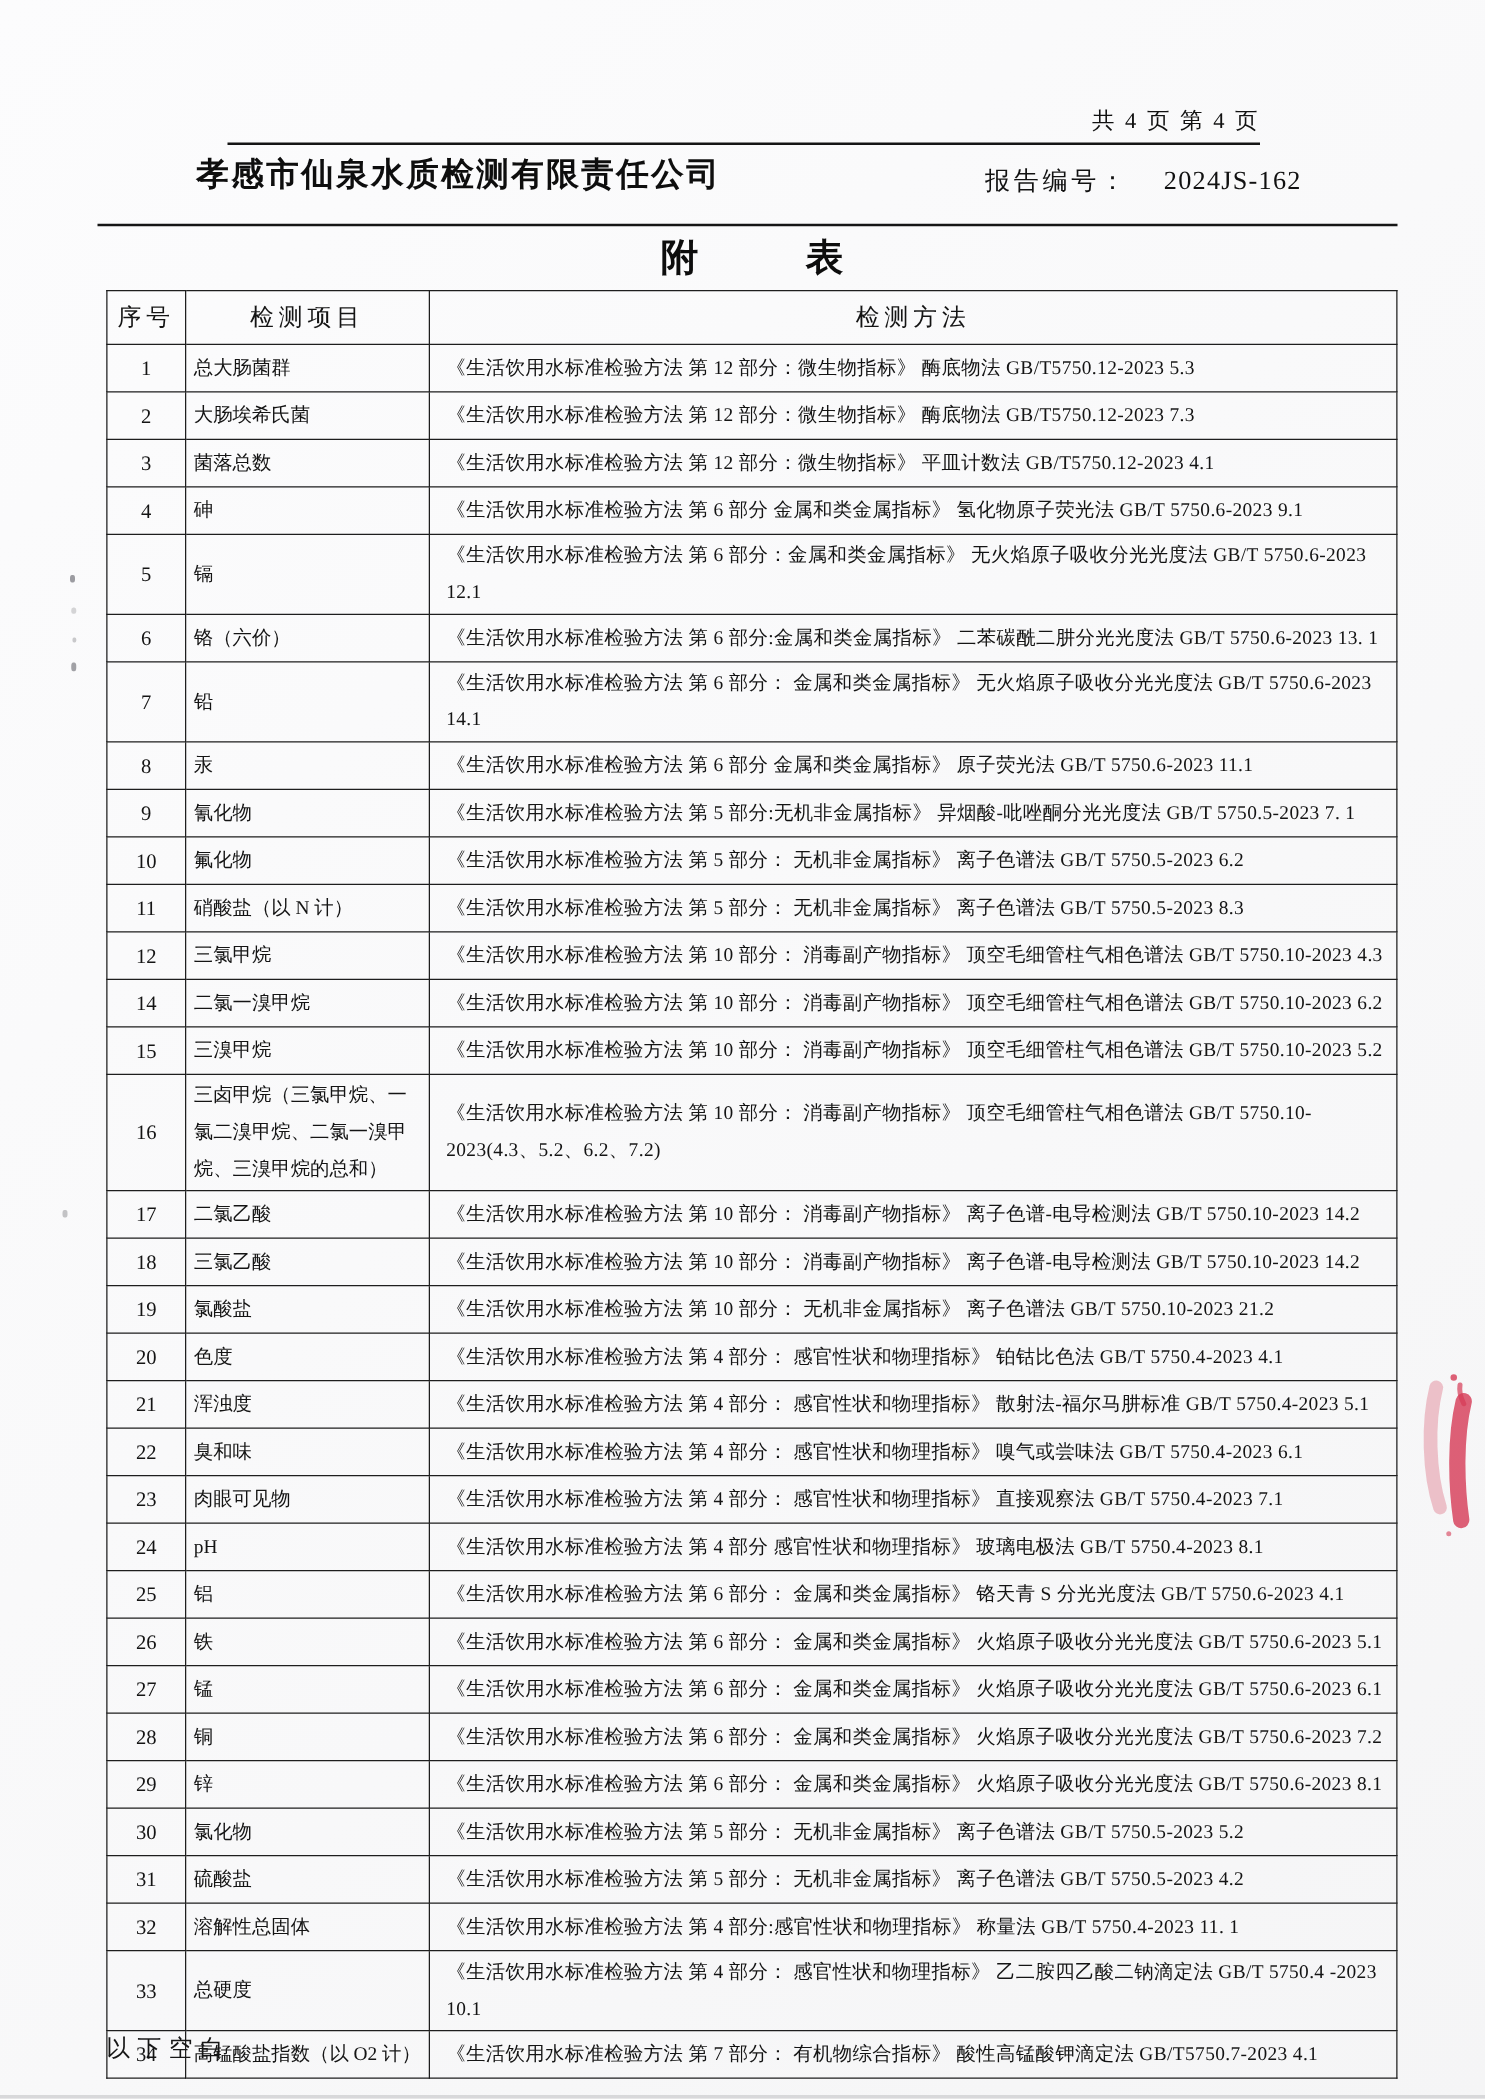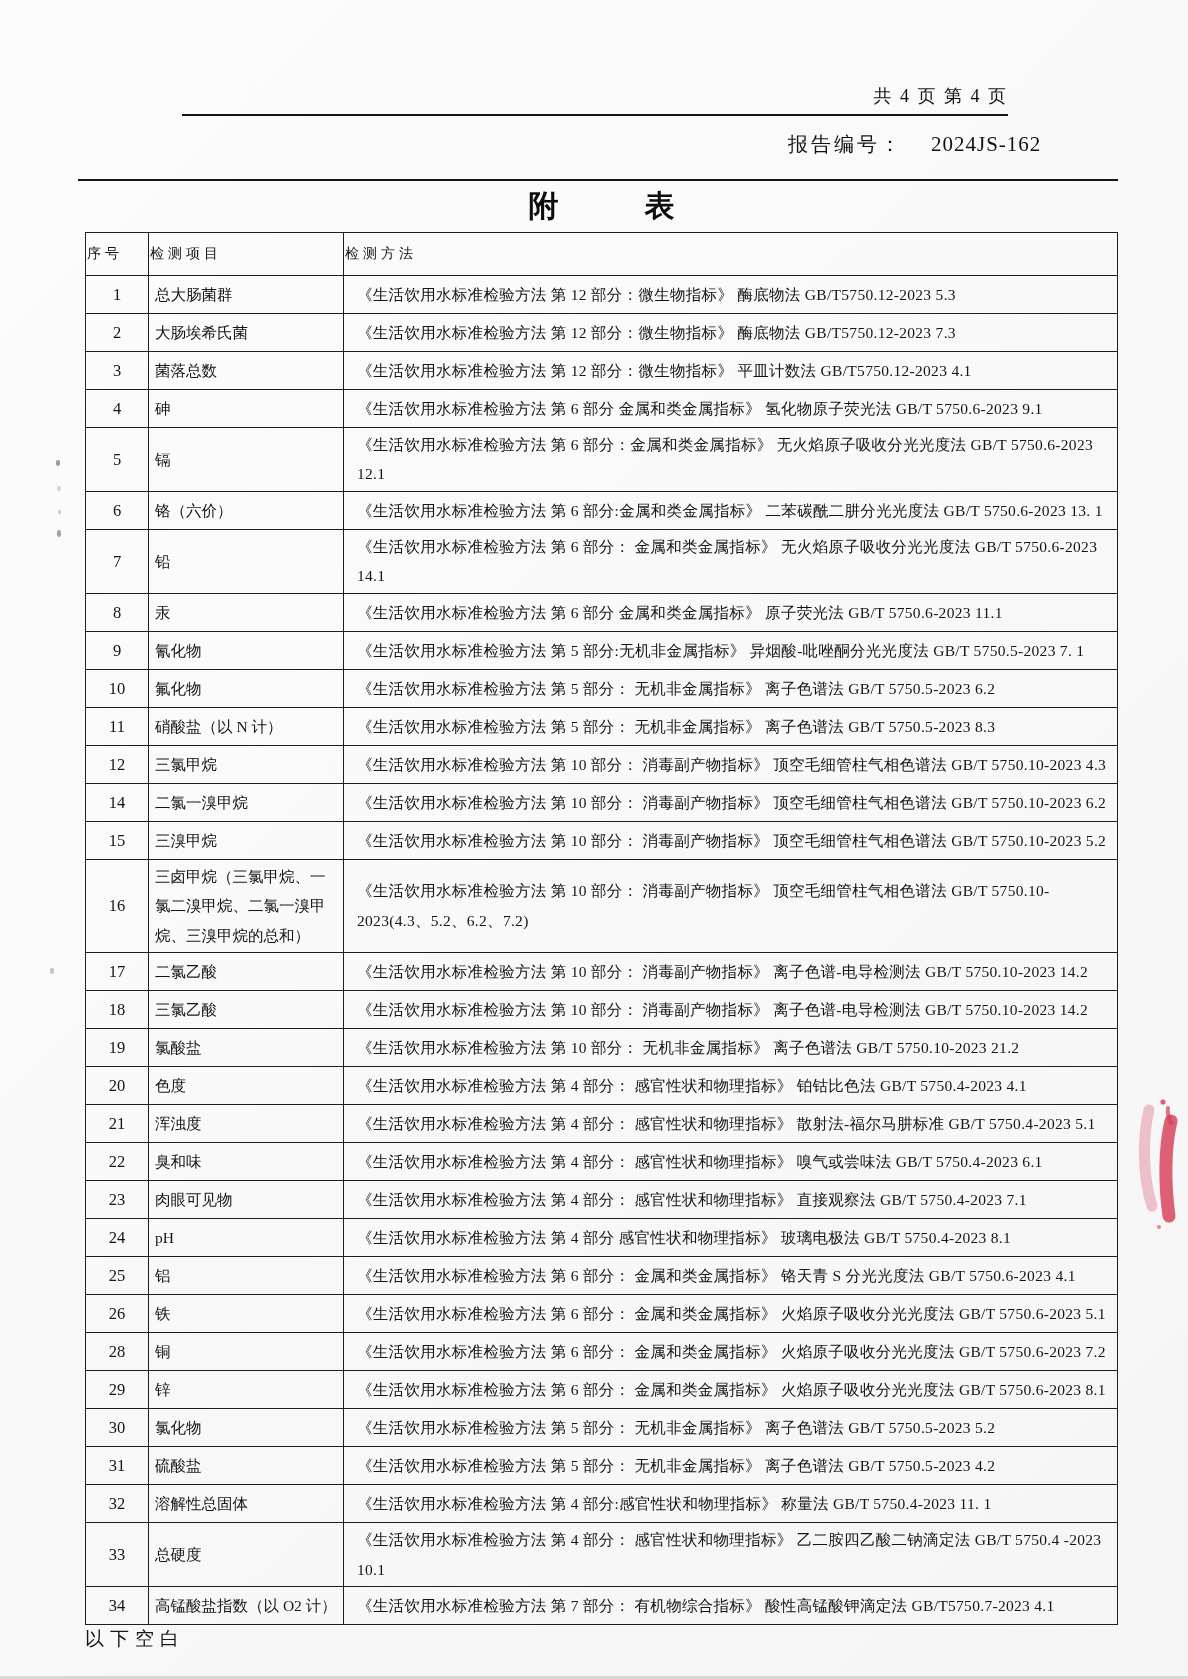--- a/index.html
+++ b/index.html
@@ -38,21 +38,21 @@
     position:absolute;left:85px;top:232px;width:1033px;
     border-collapse:collapse;table-layout:fixed;
     background:transparent;
   }
   .data-table th,.data-table td{
     border:1.6px solid #1e1e1e;
     vertical-align:middle;
     color:#141414;
   }
   .data-table thead th{
-    height:40px;font-size:14px;font-weight:normal;letter-spacing:4px;text-align:left;
+    height:40px;font-size:19px;font-weight:normal;letter-spacing:4px;text-align:center;
   }
   .col-no{width:63px;}
   .col-item{width:195px;}
   .data-table td{height:33px;font-size:15.5px;line-height:1.9;}
   .data-table td.cell-no{text-align:center;font-size:16.5px;letter-spacing:0;}
   .data-table td.cell-item{padding:2px 6px;}
   .data-table td.cell-method{text-align:left;padding:2px 8px 2px 13px;letter-spacing:0.3px;}
 
   .footer-note{
     position:absolute;left:85px;top:1626px;width:1033px;text-align:left;
@@ -70,20 +70,21 @@
 </style>
 </head>
 <body>
 
 <div class="page">
 
   <div class="page-indicator">共 4 页  第 4 页</div>
 
   <div class="rule rule-top"></div>
 
+  <div class="company">孝感市仙泉水质检测有限责任公司</div>
 
   <div class="report-no">
     <span class="label">报告编号：</span><span class="value">2024JS-162</span>
   </div>
 
   <div class="rule rule-bottom"></div>
 
   <div class="doc-title">
     <span>附</span>
     <span>表</span>
@@ -222,20 +223,25 @@
           <td class="cell-no">25</td>
           <td class="cell-item">铝</td>
           <td class="cell-method">《生活饮用水标准检验方法 第 6 部分： 金属和类金属指标》 铬天青 S 分光光度法 GB/T 5750.6-2023 4.1</td>
         </tr>
         <tr>
           <td class="cell-no">26</td>
           <td class="cell-item">铁</td>
           <td class="cell-method">《生活饮用水标准检验方法 第 6 部分： 金属和类金属指标》 火焰原子吸收分光光度法  GB/T 5750.6-2023 5.1</td>
         </tr>
         <tr>
+          <td class="cell-no">27</td>
+          <td class="cell-item">锰</td>
+          <td class="cell-method">《生活饮用水标准检验方法 第 6 部分： 金属和类金属指标》 火焰原子吸收分光光度法 GB/T 5750.6-2023 6.1</td>
+        </tr>
+        <tr>
           <td class="cell-no">28</td>
           <td class="cell-item">铜</td>
           <td class="cell-method">《生活饮用水标准检验方法 第 6 部分： 金属和类金属指标》 火焰原子吸收分光光度法 GB/T 5750.6-2023 7.2</td>
         </tr>
         <tr>
           <td class="cell-no">29</td>
           <td class="cell-item">锌</td>
           <td class="cell-method">《生活饮用水标准检验方法 第 6 部分： 金属和类金属指标》 火焰原子吸收分光光度法 GB/T 5750.6-2023 8.1</td>
         </tr>
         <tr>

